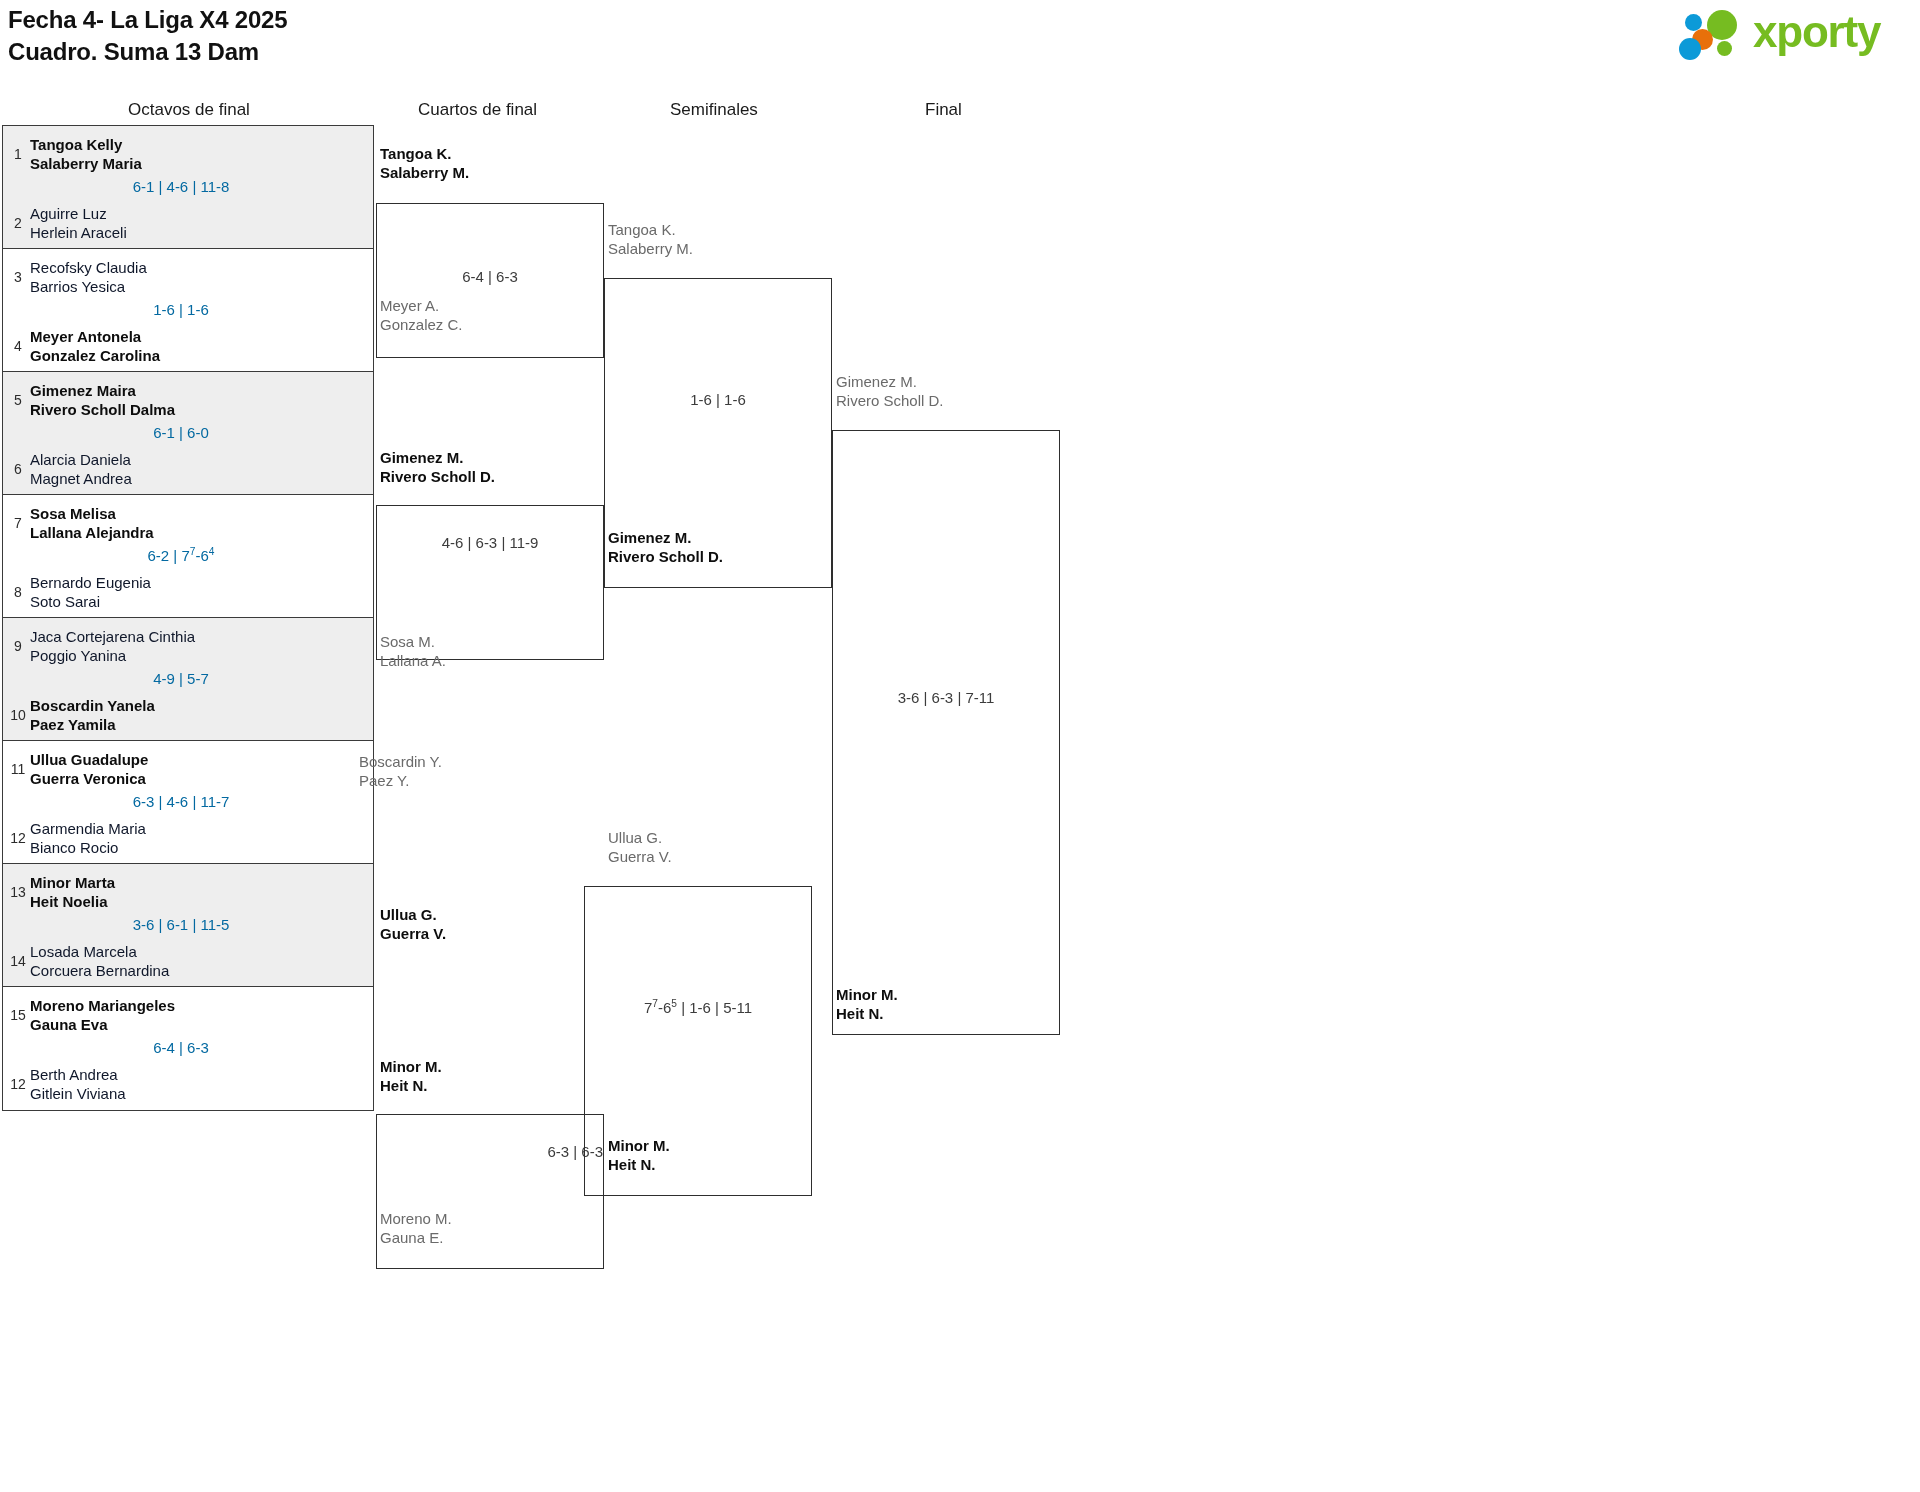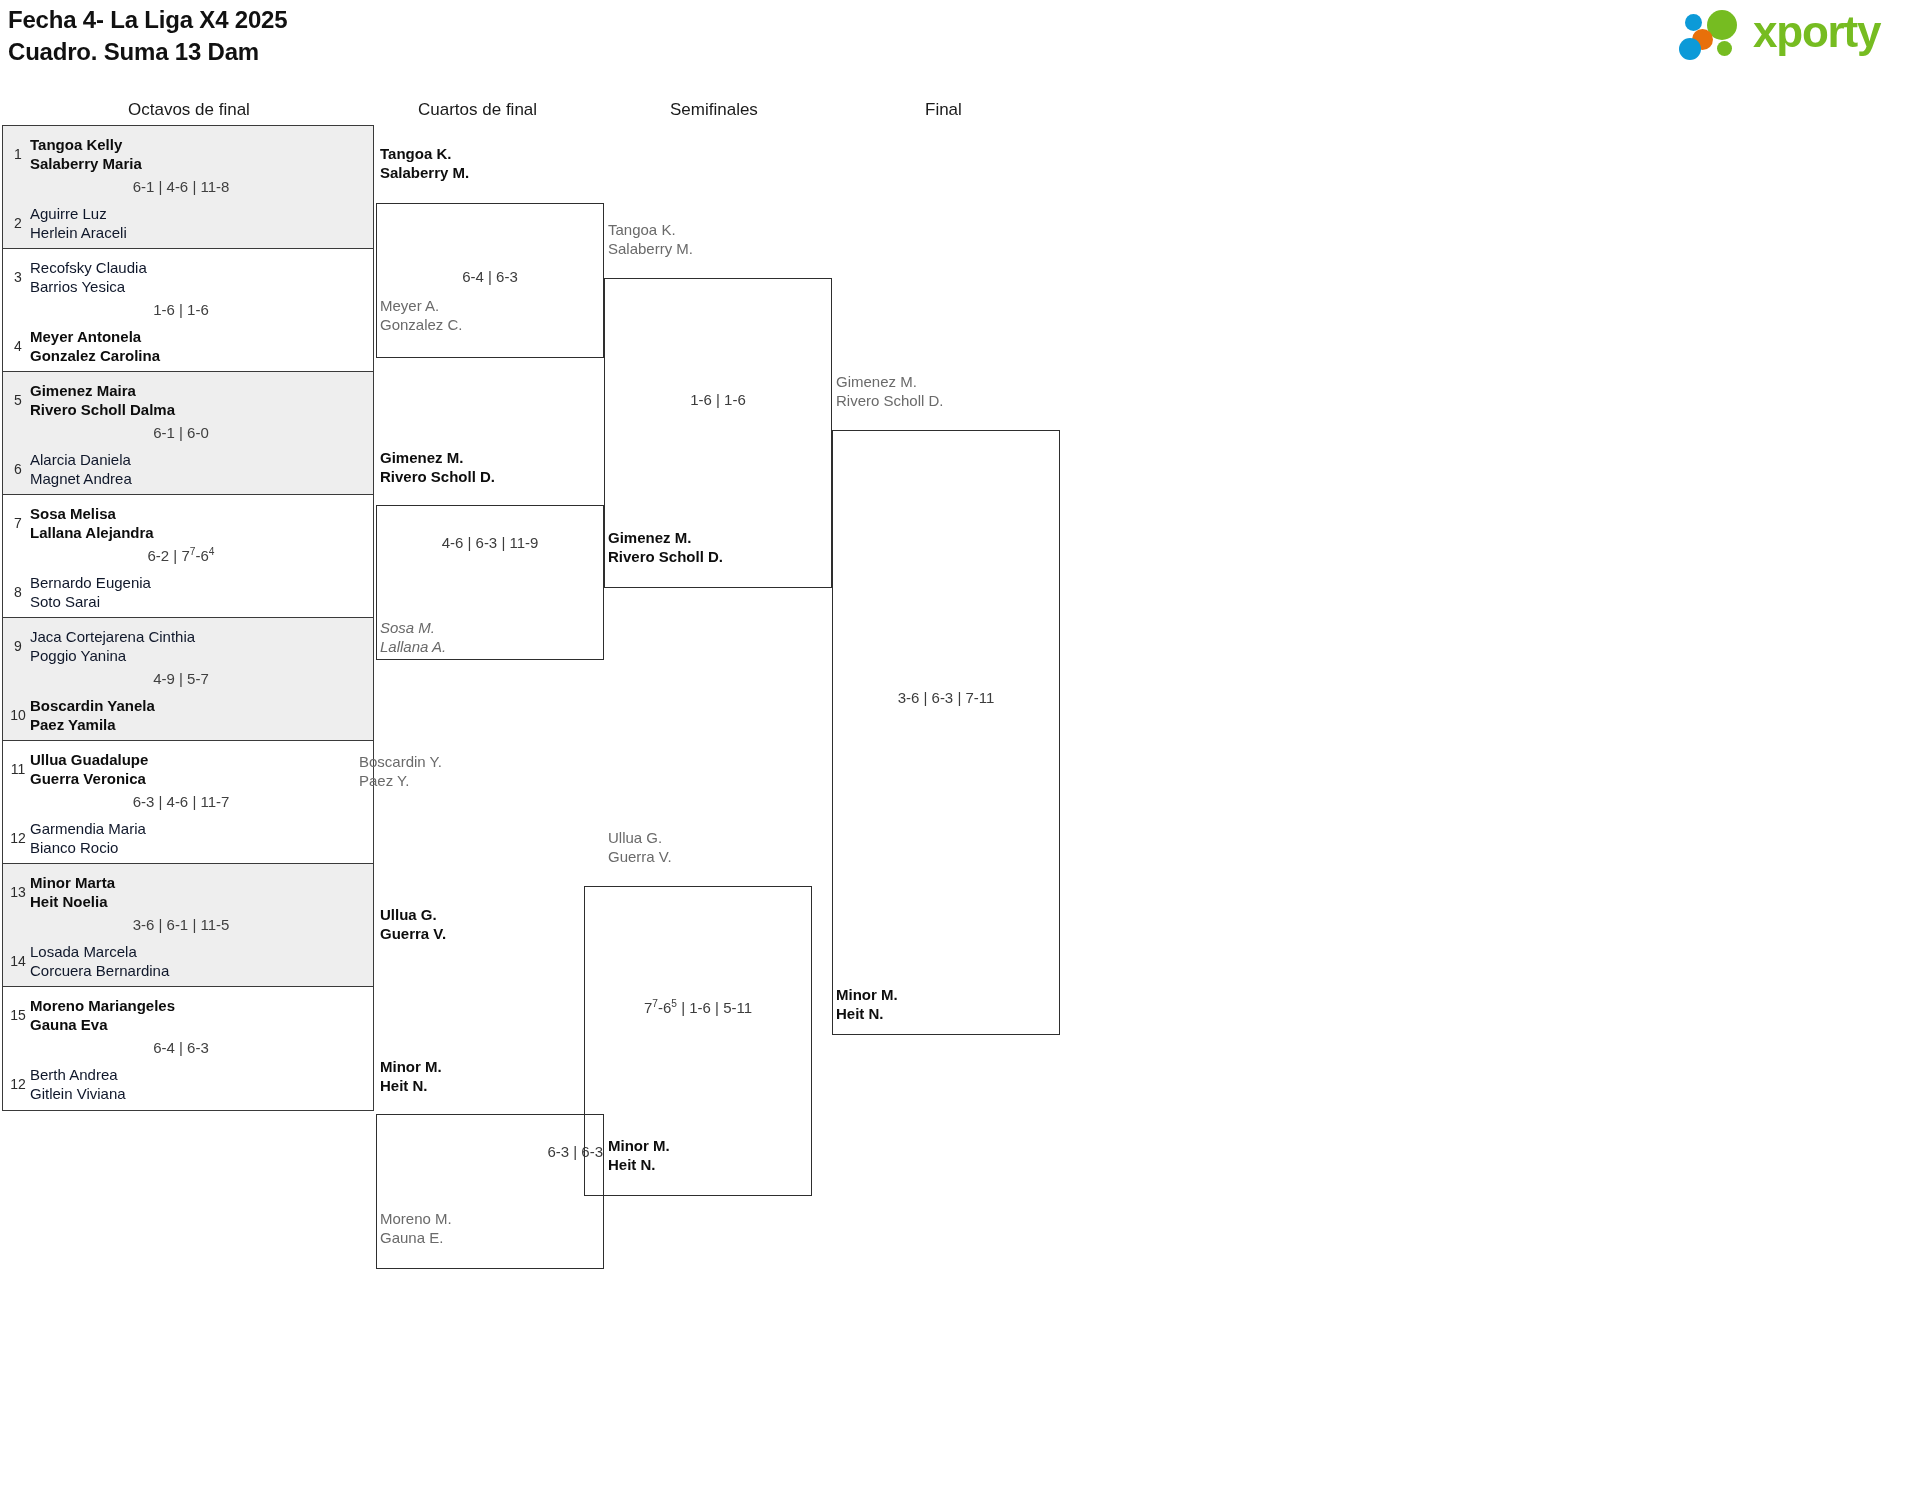--- a/index.html
+++ b/index.html
@@ -53,21 +53,21 @@
     position: absolute; left: 27px; font-size: 15px; line-height: 19px;
     color: #0f172a; white-space: nowrap;
   }
   .r1-team.top { top: 9px; }
   .r1-team.bot { top: 78px; }
   .r1-team.winner { color: #0d0d0d; font-weight: bold; }
   .r1-team .ln { display: block; }
 
   .r1-score {
     position: absolute; top: 52px; left: 0; right: 14px;
-    text-align: center; font-size: 15px; color: #404040; line-height: 18px;
+    text-align: center; font-size: 15px; color: #0369a1; line-height: 18px;
   }
 
   
   .bx { position: absolute; border: 1px solid #2e2e2e; }
   .bx-score {
     position: absolute; left: 0; right: 0;
     text-align: center; font-size: 15px; color: #3c3c3c; line-height: 18px;
   }
 
   .nm {
@@ -232,21 +232,21 @@
     <span class="ln">Gonzalez C.</span>
   </div>
 
   <div class="nm winner" style="left:380px; top:448px;">
     <span class="ln">Gimenez M.</span>
     <span class="ln">Rivero Scholl D.</span>
   </div>
   <div class="bx" style="left:376px; top:505px; width:228px; height:155px;">
     <div class="bx-score" style="top:28px;">4-6 | 6-3 | 11-9</div>
   </div>
-  <div class="nm" style="left:380px; top:618px;font-style:italic;">
+  <div class="nm" style="left:380px; top:632px;">
     <span class="ln">Sosa M.</span>
     <span class="ln">Lallana A.</span>
   </div>
 
   <div class="nm" style="left:359px; top:752px;">
     <span class="ln">Boscardin Y.</span>
     <span class="ln">Paez Y.</span>
   </div>
   <div class="nm winner" style="left:380px; top:905px;">
     <span class="ln">Ullua G.</span>

